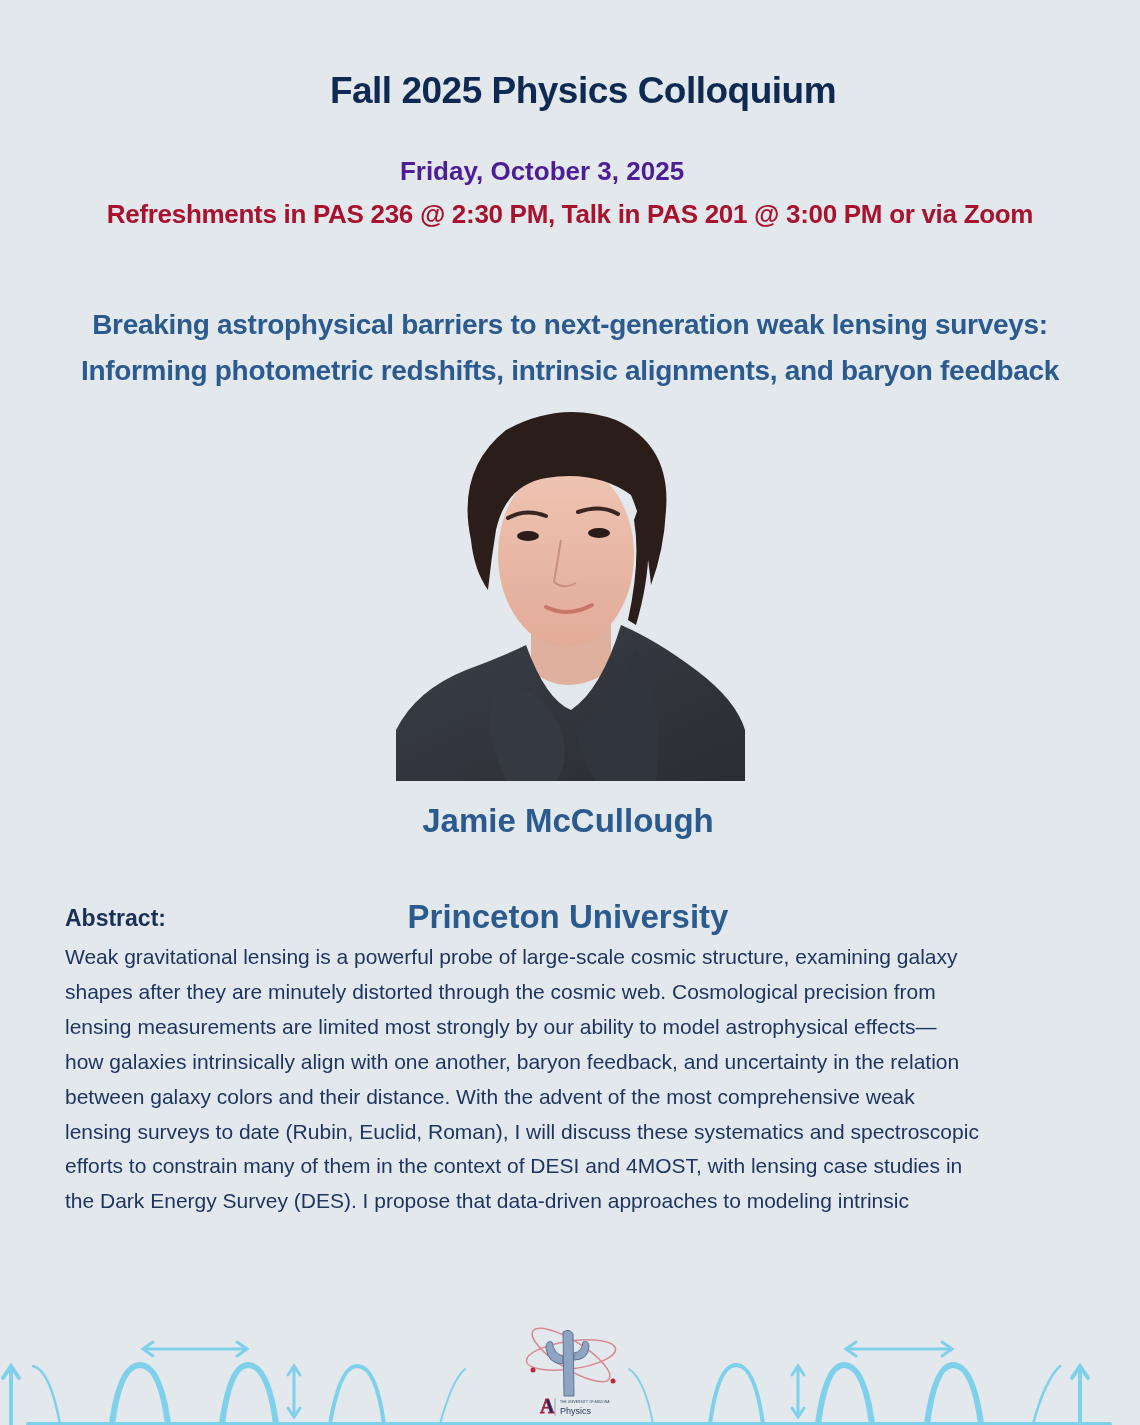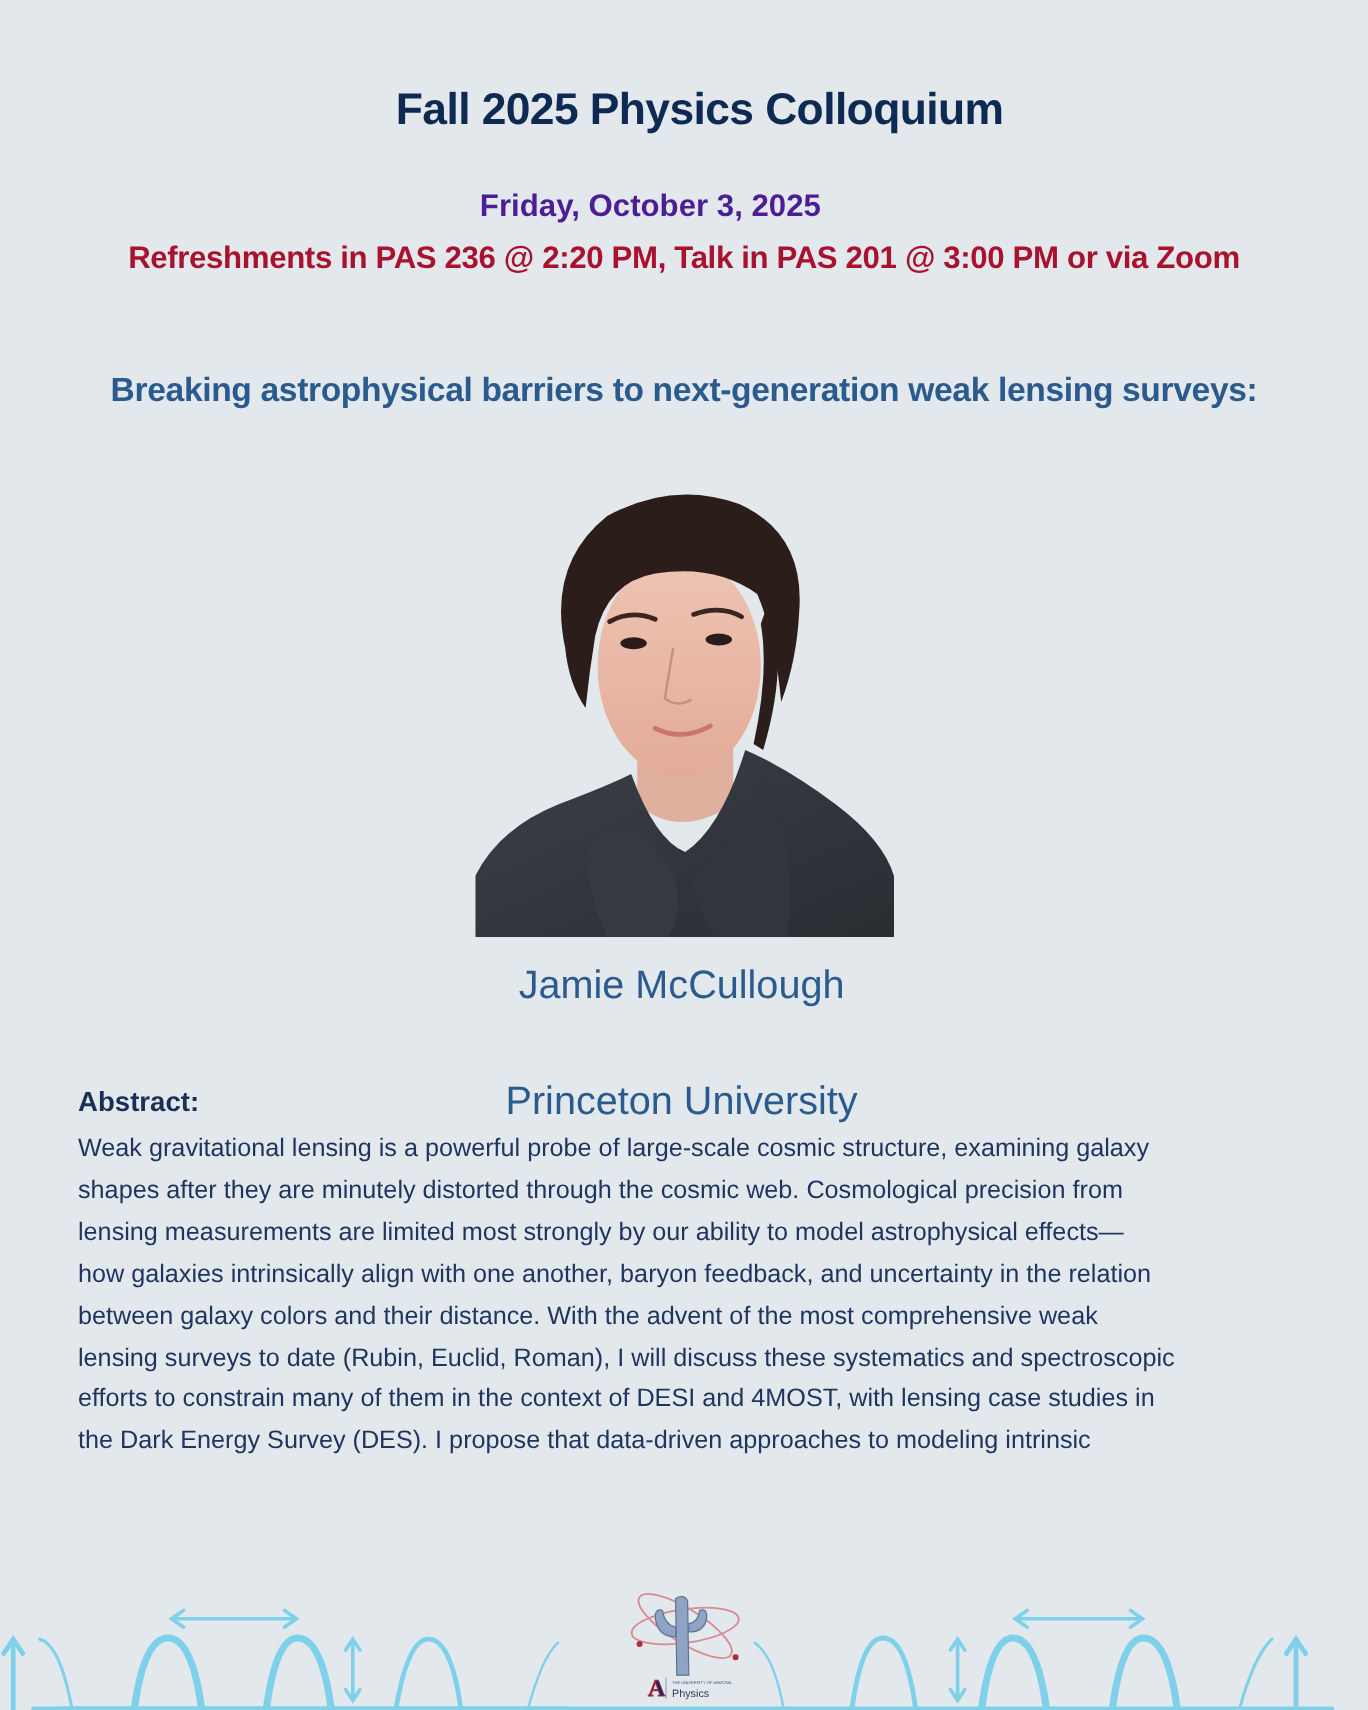--- a/index.html
+++ b/index.html
@@ -27,21 +27,21 @@
     position: absolute; top: 278px; left: 0; width: 1140px;
     text-align: center; font-weight: bold; font-size: 28px; color: #2a5a8e;
     line-height: 46px; letter-spacing: -0.3px; margin-top: 24px;
   }
   .photo {
     position: absolute; left: 396px; top: 400px; width: 349px; height: 381px;
     overflow: hidden; background: #e3e8ec;
   }
   .speaker-name, .speaker-affil {
     position: absolute; left: 0; width: 1136px; text-align: center;
-    font-weight: normal; font-size: 33px; color: #2a5a8e;
+    font-weight: bold; font-size: 33px; color: #2a5a8e;
   }
   .speaker-name { top: 802px; }
   .speaker-affil { top: 898px; }
   .abstract-label {
     position: absolute; left: 65px; top: 905px;
     font-weight: bold; font-size: 23px; color: #1a2f55;
   }
   .abstract-body {
     position: absolute; left: 65px; top: 940px; width: 1010px;
     font-size: 21px; line-height: 34.9px; color: #1f3560;
@@ -49,24 +49,25 @@
   .abstract-body .line { display: block; white-space: nowrap; }
   .footer {
     position: absolute; left: 0; top: 1320px; width: 1140px; height: 105px;
   }
 </style>
 </head>
 <body>
 
 <div class="title">Fall 2025 Physics Colloquium</div>
 <div class="date">Friday, October 3, 2025</div>
-<div class="logistics">Refreshments in PAS 236 @ 2:20 PM, Talk in PAS 201 @ 3:00 PM or via Zoom</div>
+<div class="logistics">Refreshments in PAS 236 @ 2:30 PM, Talk in PAS 201 @ 3:00 PM or via Zoom</div>
 
 <div class="talk-title">
   <div>Breaking astrophysical barriers to next-generation weak lensing surveys:</div>
+  <div>Informing photometric redshifts, intrinsic alignments, and baryon feedback</div>
 </div>
 
 <div class="photo">
   <svg width="349" height="381" viewBox="0 0 349 381" xmlns="http://www.w3.org/2000/svg">
     <defs>
       <linearGradient id="skin" x1="0" y1="0" x2="0" y2="1">
         <stop offset="0" stop-color="#efc5b3"></stop>
         <stop offset="1" stop-color="#e2ab98"></stop>
       </linearGradient>
       <linearGradient id="coat" x1="0" y1="0" x2="1" y2="1">

